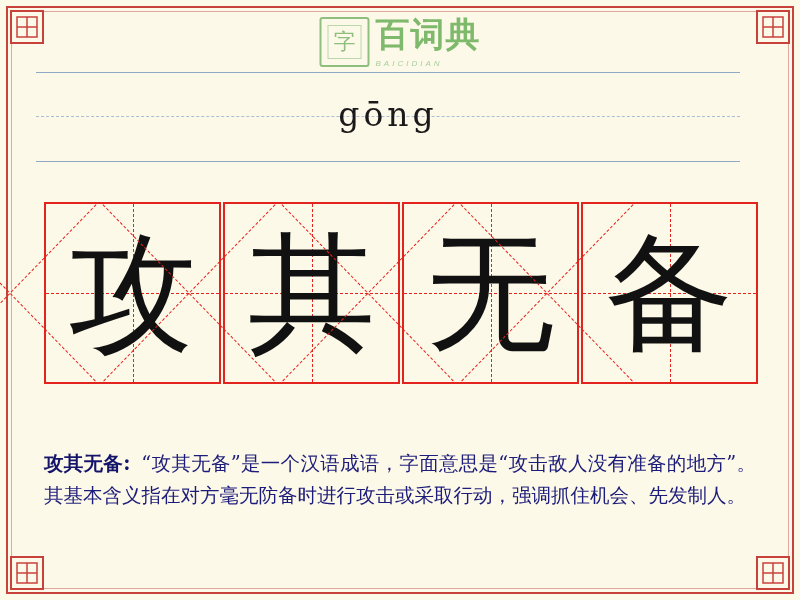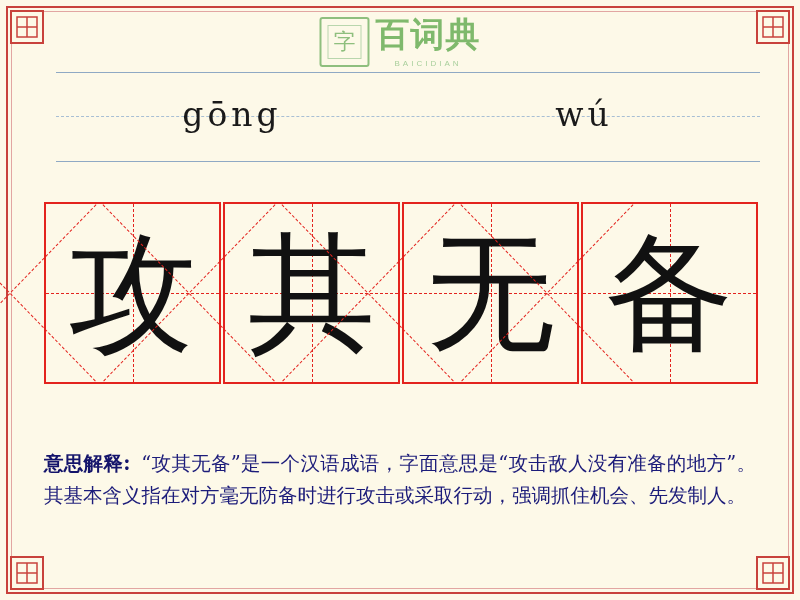--- a/index.html
+++ b/index.html
@@ -79,42 +79,43 @@
     display: flex;
     align-items: center;
     justify-content: center;
     font-size: 22px;
     color: #8fbf7e;
     font-family: "DejaVu Sans", sans-serif;
   }
   .logo-text {
     display: flex;
     flex-direction: column;
-    align-items: center;
+    align-items: flex-start;
     line-height: 1;
   }
   .logo-title {
     font-size: 34px;
     color: #7fb96c;
     font-family: "DejaVu Sans", sans-serif;
     font-weight: bold;
     letter-spacing: 1px;
   }
   .logo-sub {
     font-size: 8px;
     color: #a8cf9c;
     letter-spacing: 3px;
     font-family: "Liberation Sans", sans-serif;
     margin-top: 9px;
+    font-style: italic;
   }
 
   
   .pinyin-staff {
     position: absolute;
-    left: 56px;
+    left: 36px;
     top: 72px;
     width: 704px;
     height: 108px;
   }
   .staff-line {
     position: absolute;
     left: 0;
     width: 100%;
     height: 0;
     border-top: 1px solid #9fb9cf;
@@ -267,21 +268,20 @@
     <div class="logo-sub">BAICIDIAN</div>
   </div>
 </div>
 
 <div class="pinyin-staff">
   <div class="staff-line solid" style="top:0;"></div>
   <div class="staff-line dashed" style="top:44px;"></div>
   <div class="staff-line solid" style="top:89px;"></div>
   <div class="pinyin-row">
     <div class="pinyin-cell">gōng</div>
-    <div class="pinyin-cell">wú</div>
   </div>
 </div>
 
 <div class="char-grid">
   <div class="char-box">
     <div class="guide">
       <span class="g-h"></span>
         <span class="g-v"></span>
         <span class="g-d1"></span>
         <span class="g-d2"></span>
@@ -311,14 +311,14 @@
       <span class="g-h"></span>
         <span class="g-v"></span>
         <span class="g-d1"></span>
         <span class="g-d2"></span>
     </div>
     <div class="char-glyph">备</div>
   </div>
 </div>
 
 <div class="explanation">
-  <span class="label">意思解释:</span><span class="body">“攻其无备”是一个汉语成语，字面意思是“攻击敌人没有准备的地方”。其基本含义指在对方毫无防备时进行攻击或采取行动，强调抓住机会、先发制人。</span>
+  <span class="label">攻其无备:</span><span class="body">“攻其无备”是一个汉语成语，字面意思是“攻击敌人没有准备的地方”。其基本含义指在对方毫无防备时进行攻击或采取行动，强调抓住机会、先发制人。</span>
 </div>
 
 </body></html>

